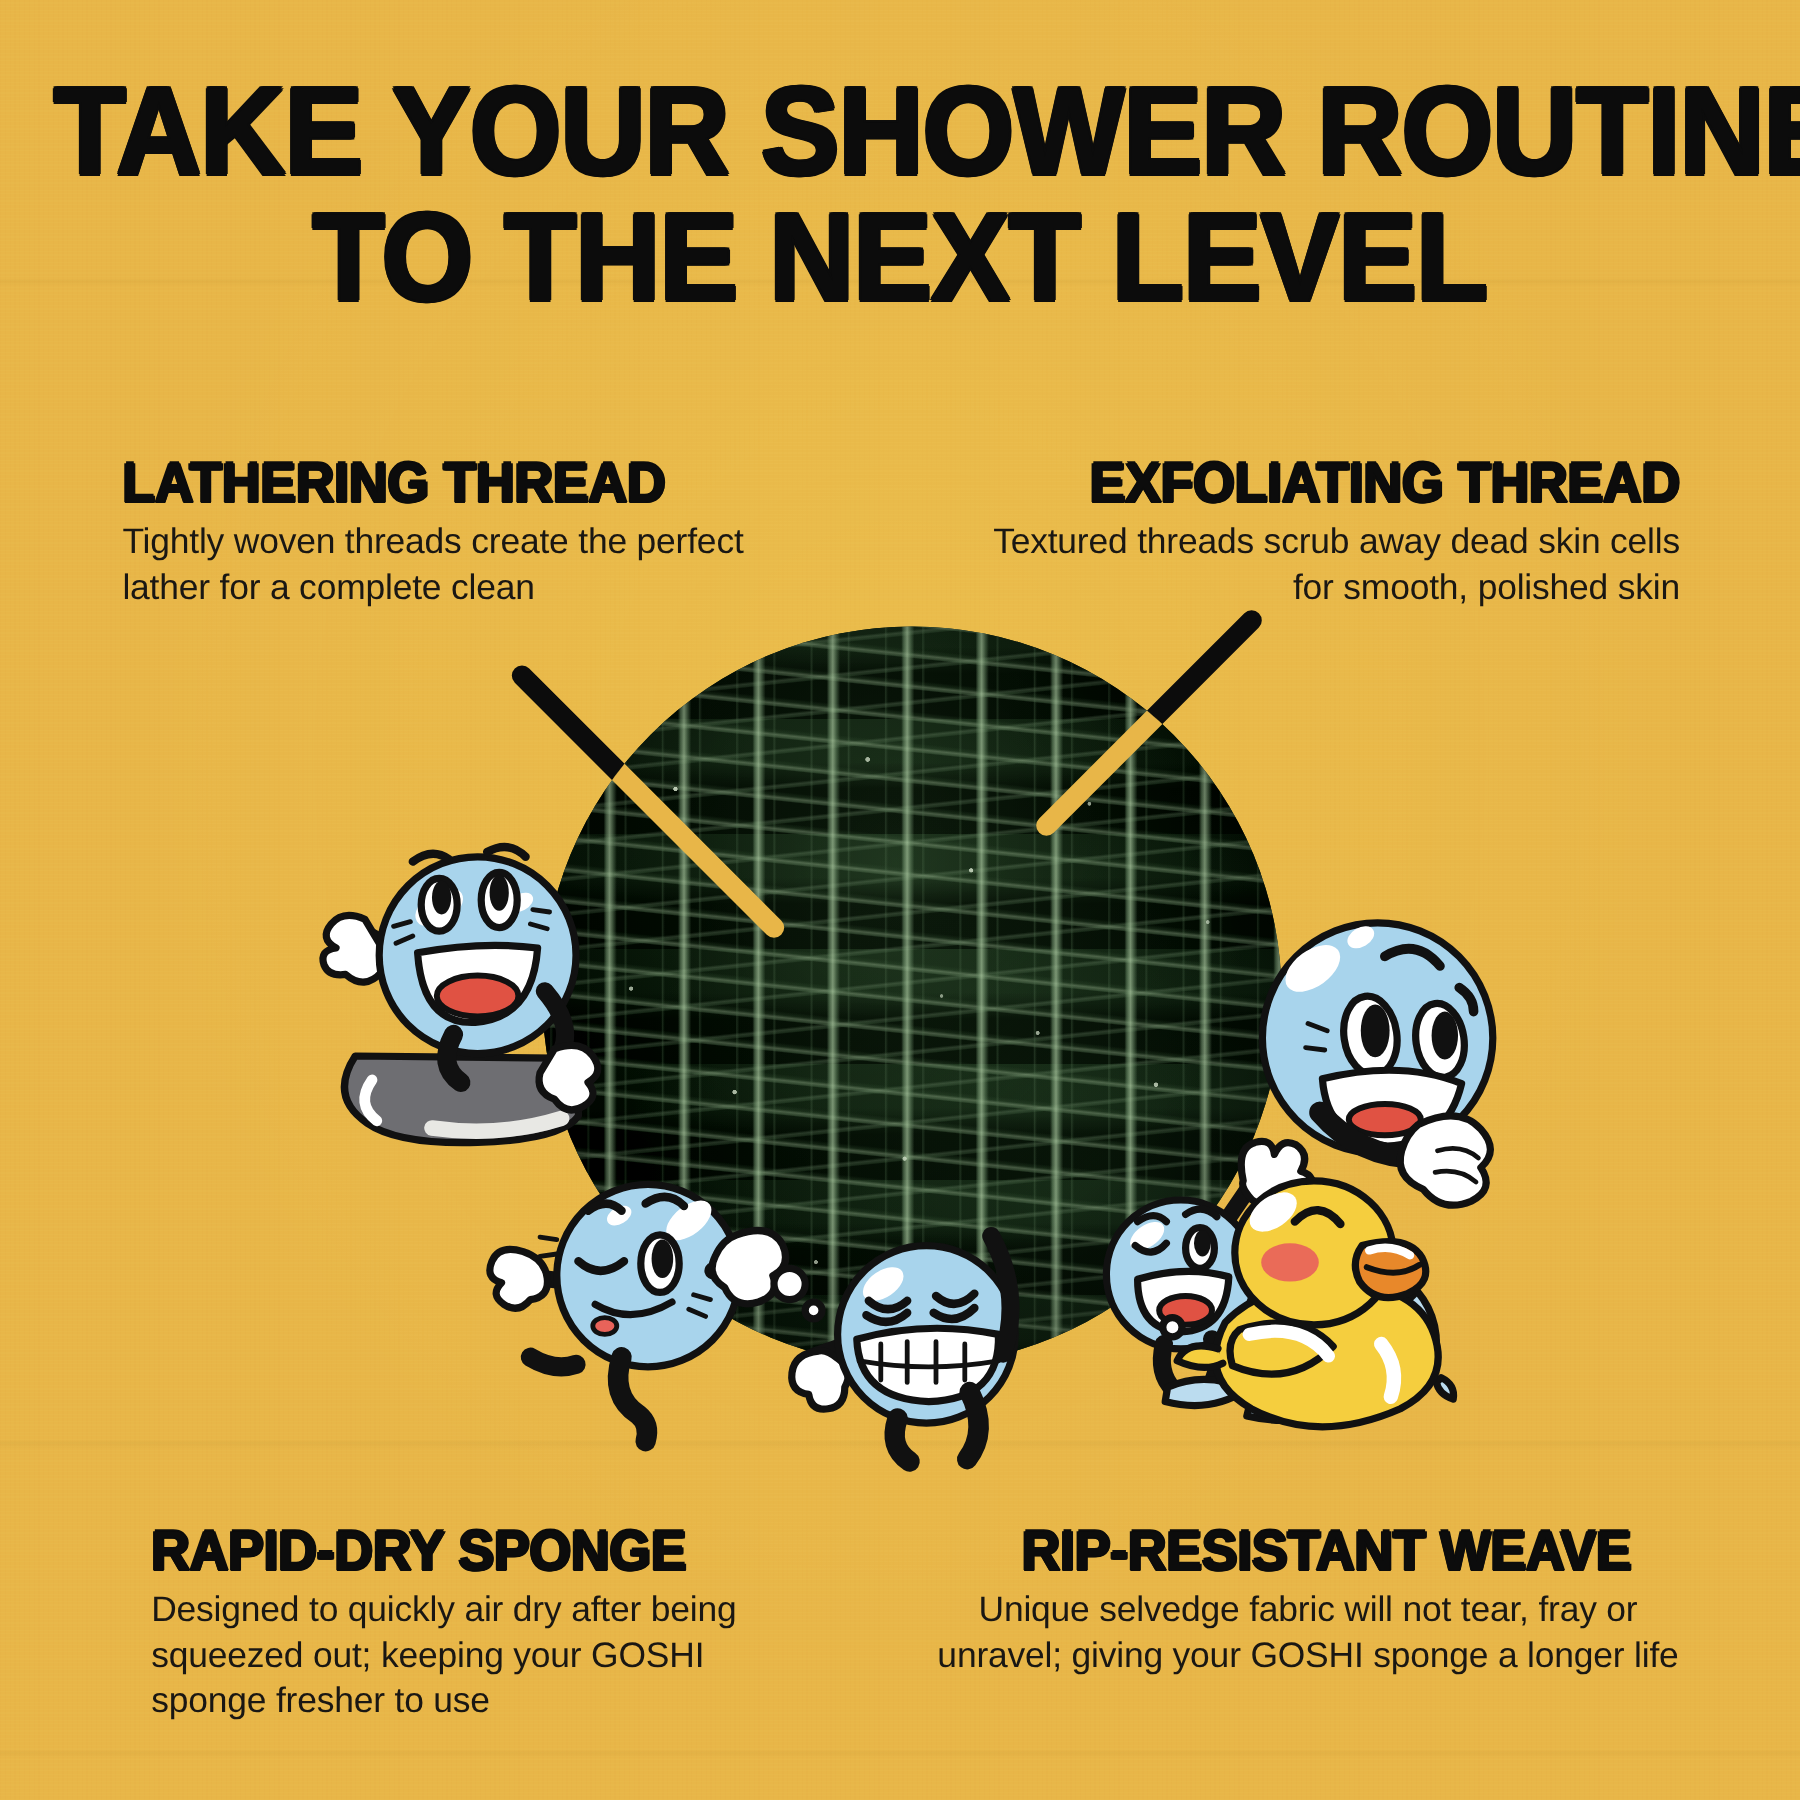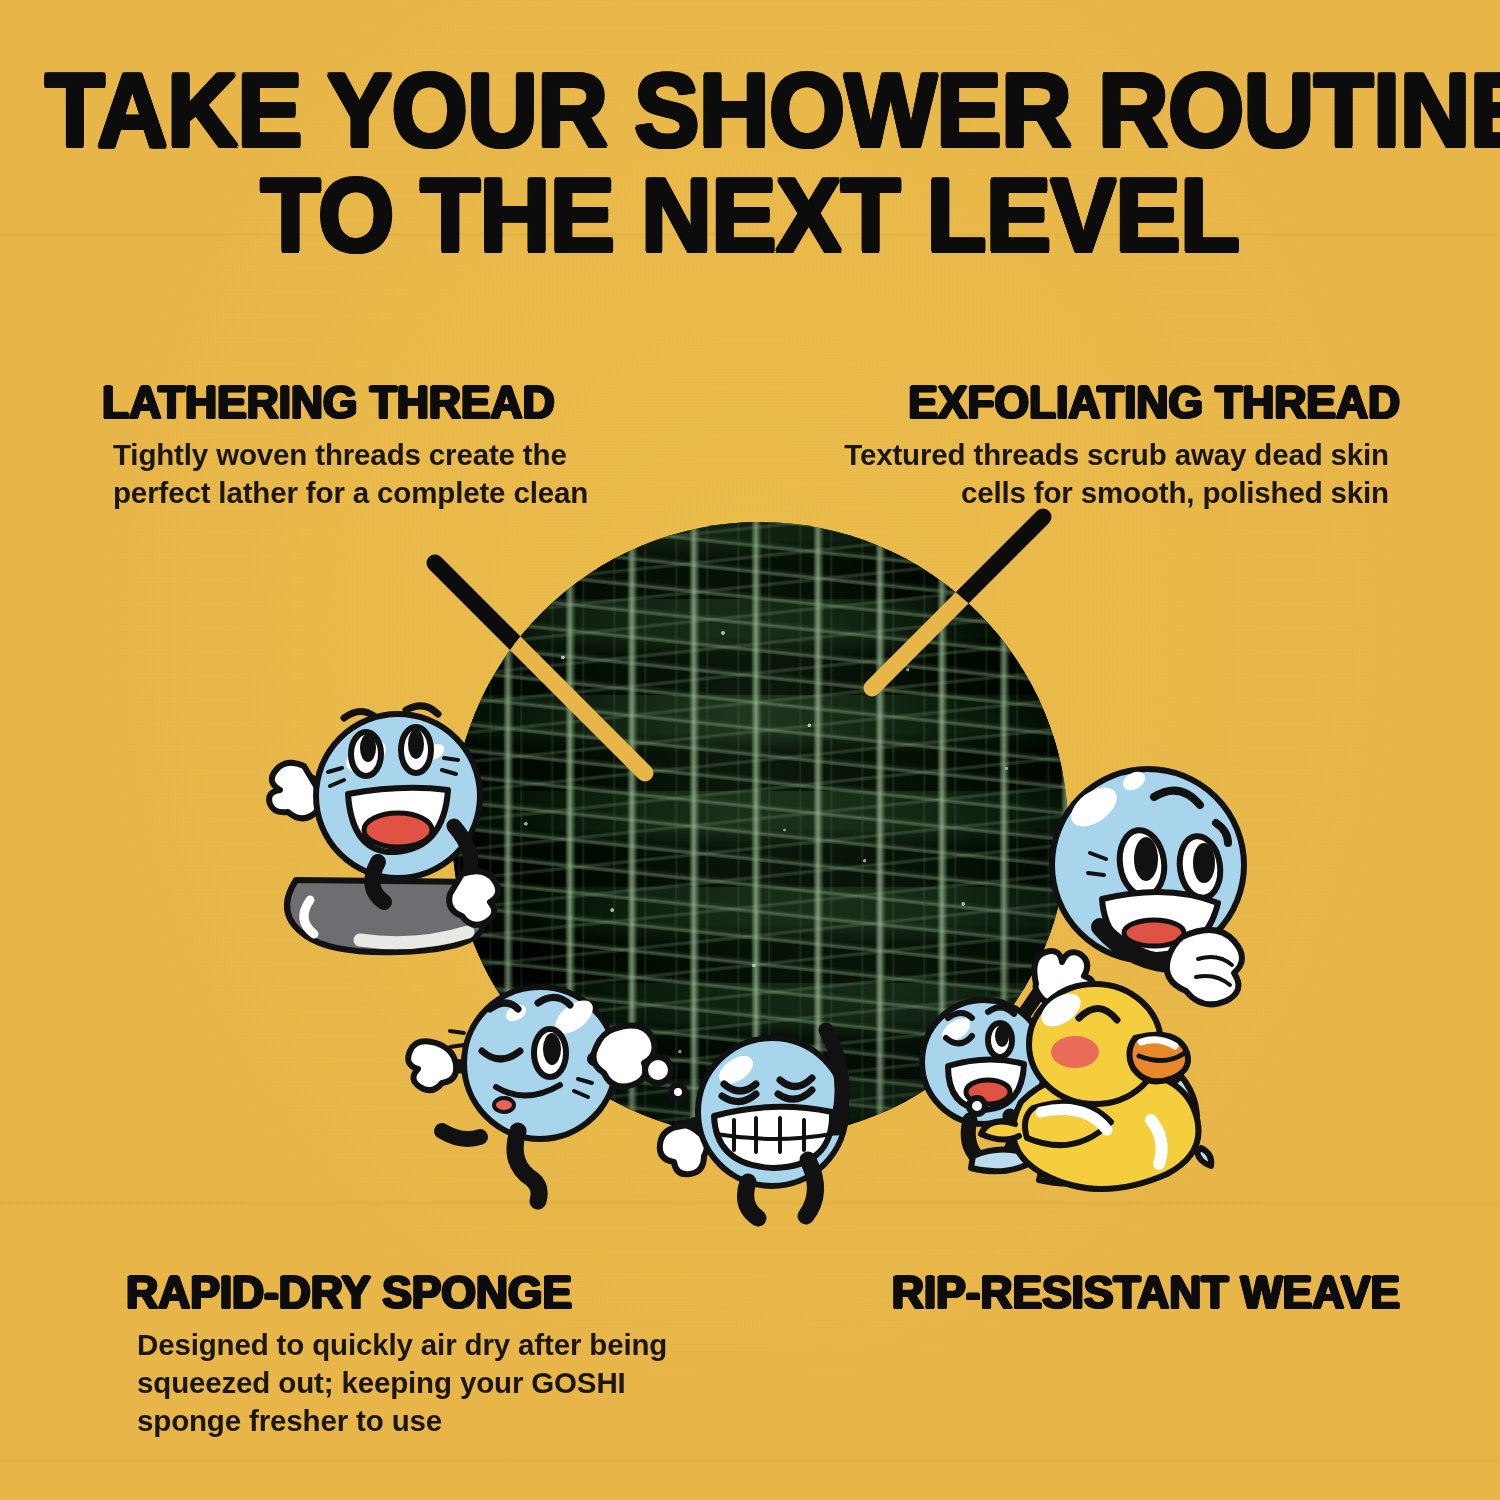--- a/index.html
+++ b/index.html
@@ -93,40 +93,40 @@
     letter-spacing: -0.2px;
     color: #0c0c0c;
     white-space: nowrap;
     transform: scaleX(0.95);
     text-shadow:
        1.5px 0 0 #0c0c0c, -1.5px 0 0 #0c0c0c,
        0 1.3px 0 #0c0c0c, 0 -1.3px 0 #0c0c0c,
        1.1px 1.1px 0 #0c0c0c, -1.1px 1.1px 0 #0c0c0c;
   }
   .feature p {
-    margin: 11px;
+    margin: 0;
     font-family: "Liberation Sans", sans-serif;
-    font-weight: 700;
+    font-weight: 400;
     font-size: 29.5px;
     line-height: 1.29;
     color: #1a1713;
     letter-spacing: -0.15px;
   }
 
   
   #feat-lathering   { left: 102px;  top: 378px;  width: 560px; text-align: left; }
   #feat-lathering h2 { transform-origin: left center; }
 
   #feat-exfoliating { right: 100px; top: 378px;  width: 610px; text-align: right; }
   #feat-exfoliating h2 { transform-origin: right center; }
 
   #feat-rapid       { left: 126px;  top: 1268px; width: 560px; text-align: left; }
   #feat-rapid h2    { transform-origin: left center; }
 
-  #feat-rip         { right: 100px; top: 1268px; width: 620px; text-align: right; }
+  #feat-rip         { right: 100px; top: 1268px; width: 620px; text-align: center; }
   #feat-rip h2      { transform-origin: right center; }
 
   
   #mesh-circle {
     position: absolute;
     left: 452px;
     top: 522px;
     width: 616px;
     height: 616px;
     border-radius: 50%;
@@ -272,20 +272,21 @@
     <p>Designed to quickly air dry after being squeezed out; keeping your GOSHI sponge fresher to use</p>
   </div>
 
   <div class="feature" id="feat-exfoliating">
     <h2>EXFOLIATING THREAD</h2>
     <p>Textured threads scrub away dead skin cells for smooth, polished skin</p>
   </div>
 
   <div class="feature" id="feat-rip">
     <h2>RIP-RESISTANT WEAVE</h2>
+    <p>Unique selvedge fabric will not tear, fray or unravel; giving your GOSHI sponge a longer life</p>
   </div>
 
   <svg class="toon" id="toon-left-waver" viewBox="0 0 300 310">
     <g stroke="#111" stroke-width="6" stroke-linecap="round" stroke-linejoin="round">
 
       <path d="M48 232 q-22 34 10 56 q26 18 92 16 q70 -2 84 -22 l0 -48 z" fill="#6E6E72"></path>
       <path d="M62 252 q-14 20 4 34" fill="none" stroke="#fff" stroke-width="9"></path>
       <path d="M112 292 q56 8 108 -8" fill="none" stroke="#e8e8e4" stroke-width="13"></path>
 
       <path d="M92 150 l-40 -22" fill="none" stroke="#111" stroke-width="15"></path>

